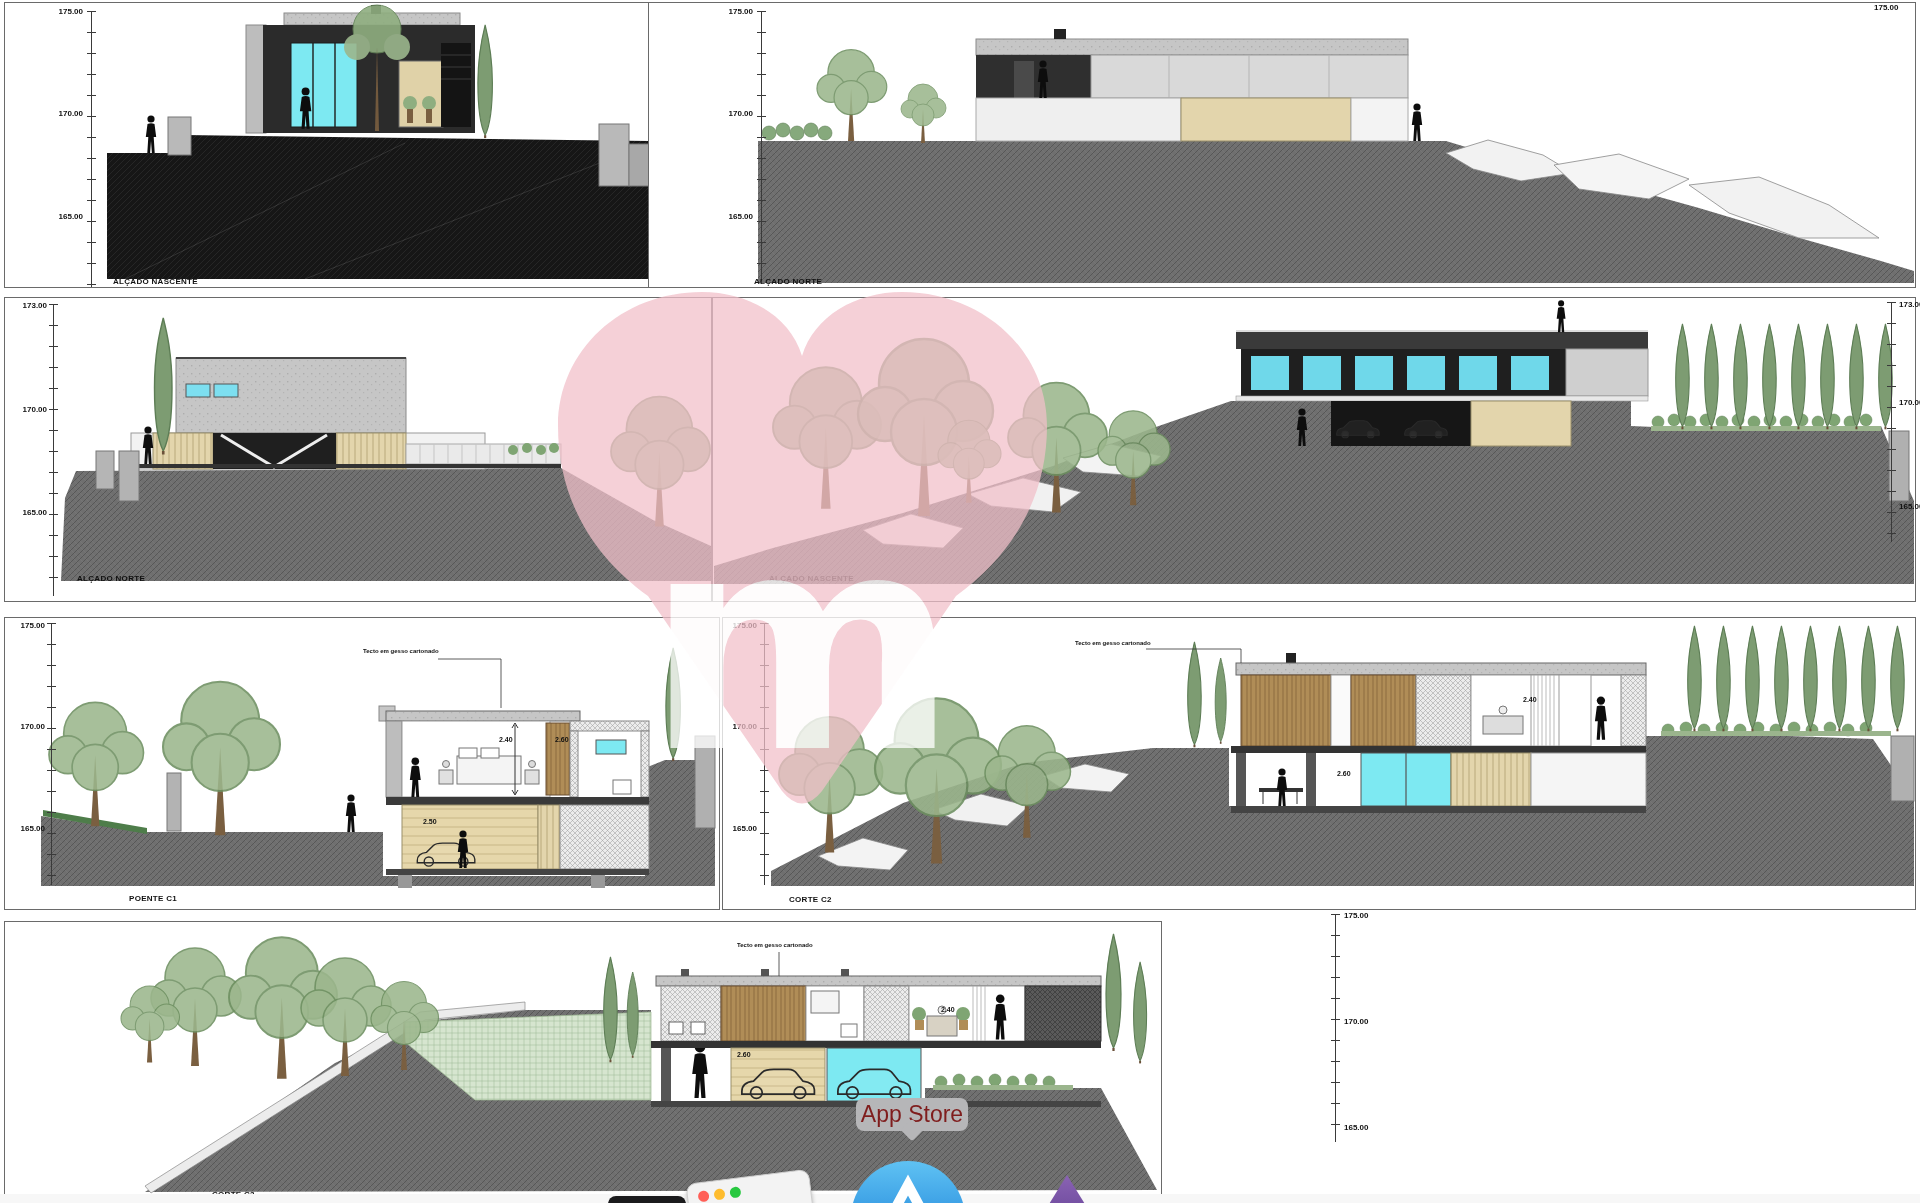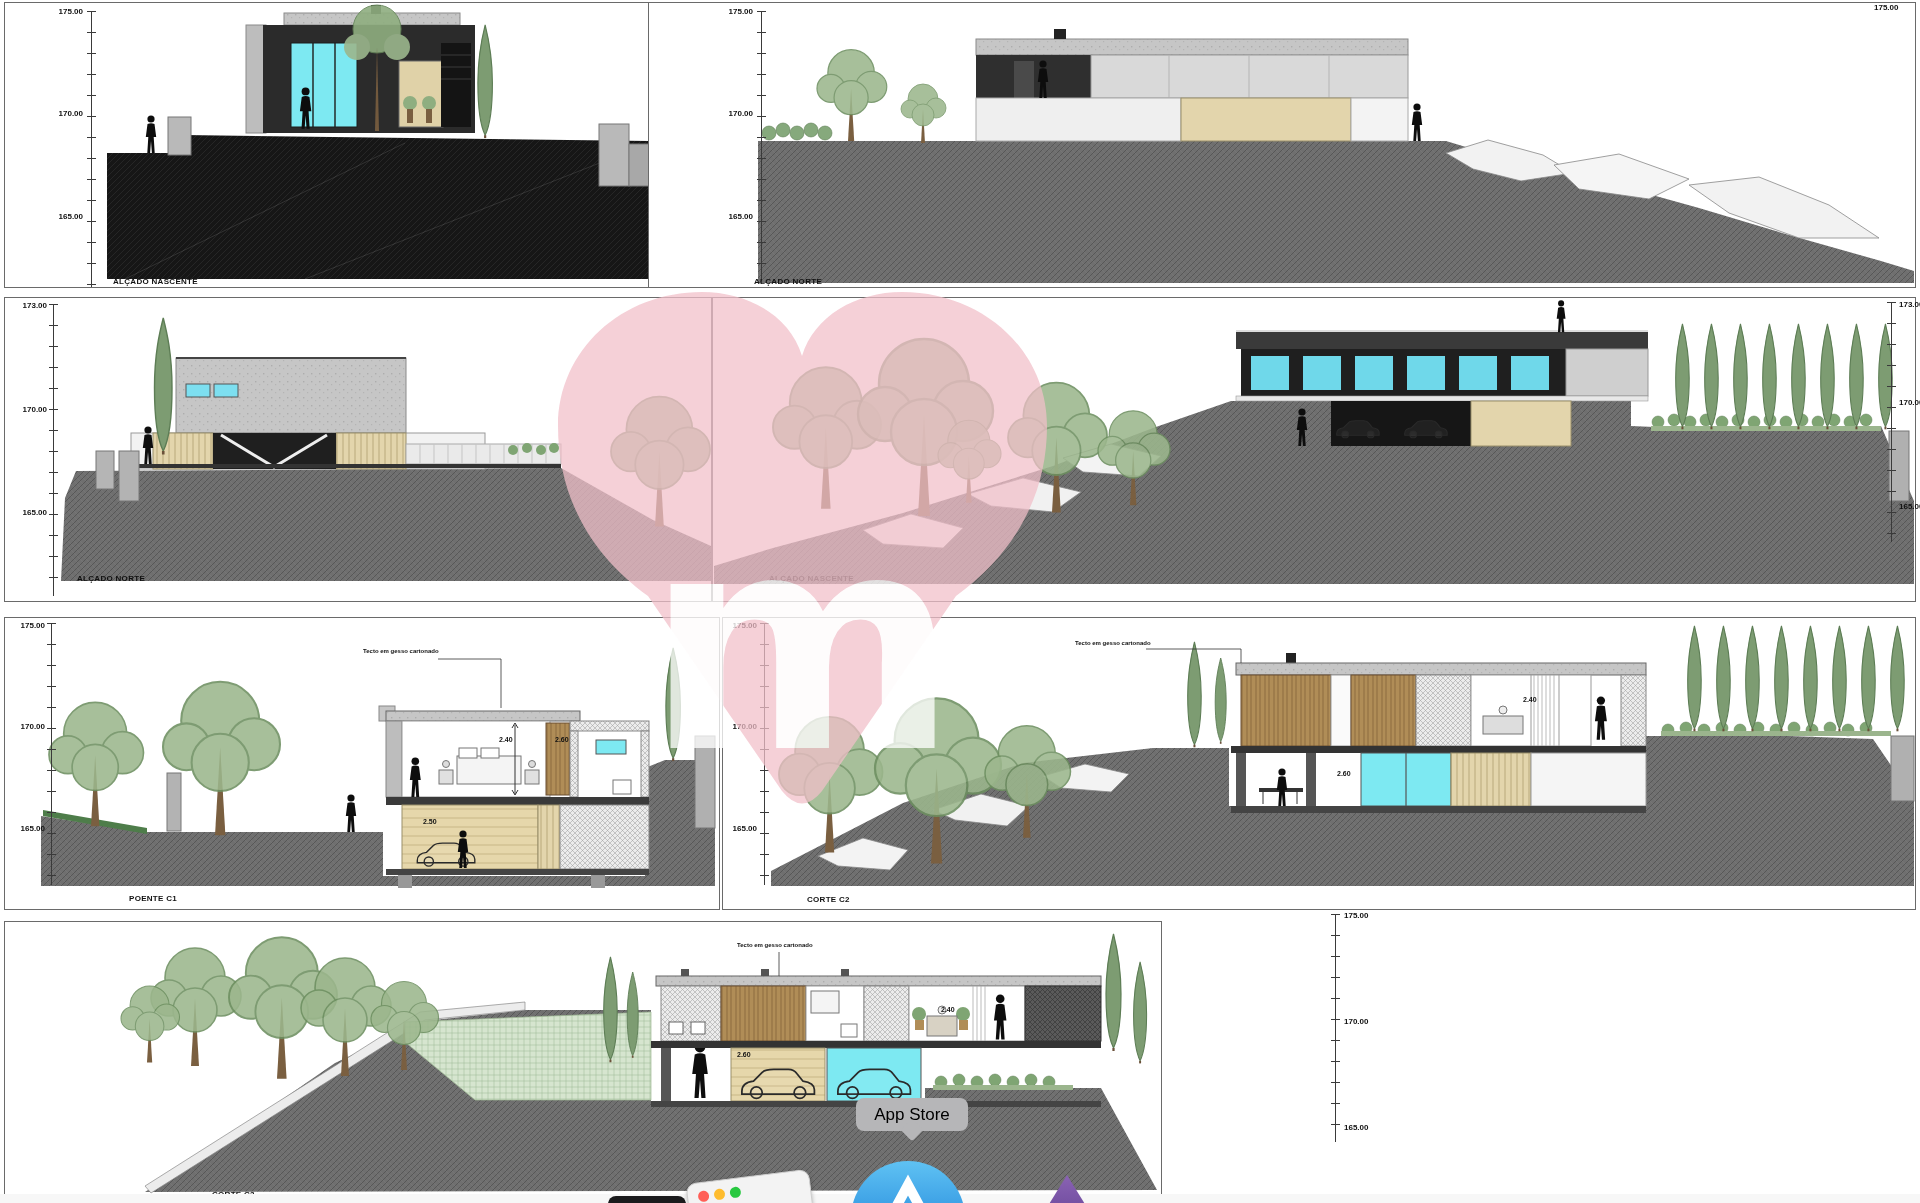--- a/index.html
+++ b/index.html
@@ -14,21 +14,21 @@
   .rl.lft{text-align:left;}
   .plabel{position:absolute;font-size:8px;font-weight:bold;color:#111;letter-spacing:.3px;white-space:nowrap;}
   .dim{position:absolute;font-size:7px;font-weight:bold;color:#111;white-space:nowrap;}
   .ann{position:absolute;font-size:6px;font-weight:bold;color:#111;white-space:nowrap;}
   .ghost{position:absolute;left:575px;top:840px;font-size:82px;font-weight:bold;letter-spacing:4px;
          color:rgba(255,255,255,.42);-webkit-text-stroke:1.5px rgba(208,158,170,.5);white-space:nowrap;}
   .brand{position:absolute;left:572px;top:908px;font-size:48px;font-weight:bold;letter-spacing:2px;
          color:#eeafbd;opacity:.92;white-space:nowrap;}
   .logo{position:absolute;left:550px;top:286px;opacity:.8;}
   .tooltip{position:absolute;left:856px;top:1098px;width:112px;height:33px;background:#b6b6b8;
-           border-radius:8px;color:#000000;font-size:17px;line-height:33px;text-align:center;}
+           border-radius:8px;color:#7f1d1d;font-size:23px;line-height:33px;text-align:center;}
   .tooltip::after{content:"";position:absolute;left:50%;bottom:-7px;width:16px;height:16px;margin-left:-8px;
            background:#b6b6b8;transform:rotate(45deg);border-radius:3px;}
   .dockband{position:absolute;left:0;top:1194px;width:1920px;height:9px;background:#f7f7f7;}
   .blackchip{position:absolute;left:608px;top:1196px;width:78px;height:40px;background:#1b1b1d;border-radius:8px;}
   .winicon{position:absolute;left:690px;top:1176px;width:122px;height:80px;background:#f3f3f3;
            border:1px solid #cfcfcf;border-radius:10px;transform:rotate(-7deg);box-shadow:0 2px 4px rgba(0,0,0,.25);}
   .winicon .dot{position:absolute;top:8px;width:11px;height:11px;border-radius:50%;}
   .appstore{position:absolute;left:851px;top:1161px;width:114px;height:114px;border-radius:50%;
             background:linear-gradient(180deg,#5fc2f3 0%,#2f93e0 55%,#1c78d6 100%);}
   .purple{position:absolute;left:1030px;top:1175px;width:74px;height:60px;
@@ -401,21 +401,21 @@
       <rect x="1168" y="118" width="23" height="65" fill="#b0b0b0" stroke="#777"></rect>
       <path d="M423,31 H518 M518,31 V45" stroke="#333" stroke-width="0.8" fill="none"></path>
     </svg>
     <div class="ruler" style="left:37px;top:5px;height:262px;"></div>
     <div class="rl" style="left:-6px;top:3px;">175.00</div>
     <div class="rl" style="left:-6px;top:104px;">170.00</div>
     <div class="rl" style="left:-6px;top:206px;">165.00</div>
     <div class="ann" style="left:352px;top:22px;">Tecto em gesso cartonado</div>
     <div class="dim" style="left:800px;top:78px;">2.40</div>
     <div class="dim" style="left:614px;top:152px;">2.60</div>
-    <div class="plabel" style="left:84px;top:277px;text-align:center;">CORTE C2</div>
+    <div class="plabel" style="left:66px;top:277px;text-align:center;">CORTE C2</div>
   </div>
 
   <div class="panel" style="left:4px;top:921px;width:1156px;height:281px;">
     <svg class="scene" width="1156" height="281">
       <polygon points="140,270 230,210 330,141 420,99 520,88 646,88 646,185 920,185 920,166 1096,166 1152,268 140,270" fill="url(#pat-gray)"></polygon>
       <polygon points="146,271 420,98 520,88 520,80 415,90 140,264" fill="#ececec" stroke="#888" stroke-width="0.7"></polygon>
       <polygon points="400,100 646,90 646,178 470,178 400,120" fill="url(#pat-lawn)" stroke="#9db894" stroke-width="0.7"></polygon>
       <use href="#sym-tree" transform="translate(146,20) scale(2.0)"></use>
       <use href="#sym-tree" transform="translate(224,8) scale(2.4)"></use>
       <use href="#sym-tree" transform="translate(296,30) scale(2.0)"></use>

